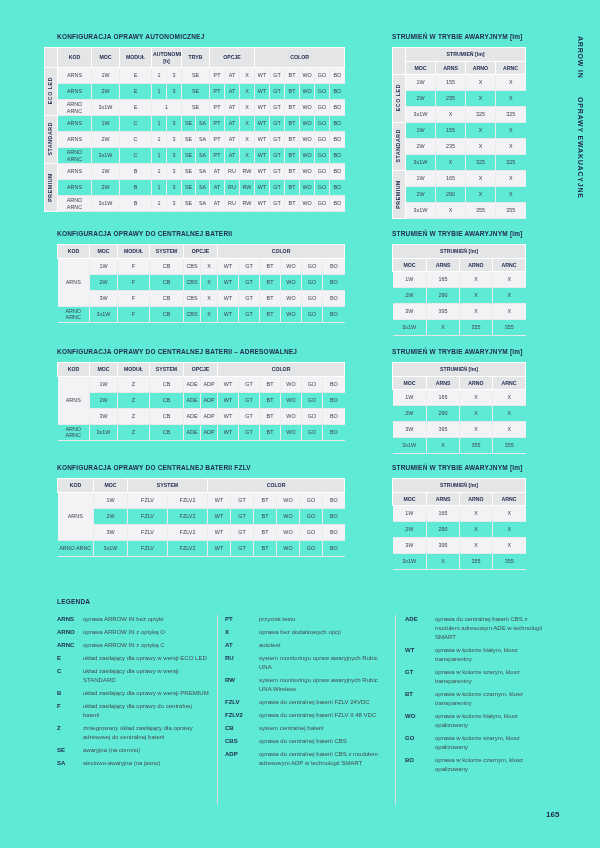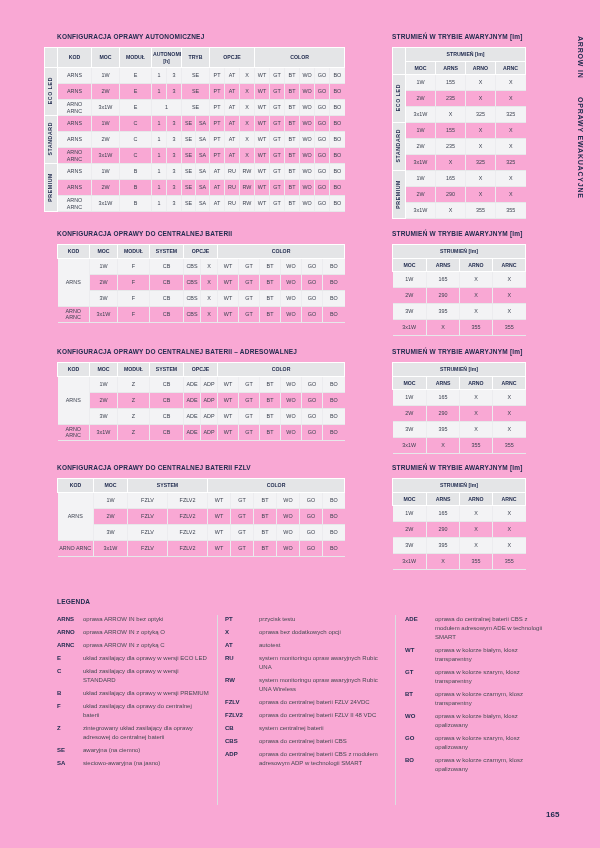--- a/index.html
+++ b/index.html
@@ -1,18 +1,18 @@
 <!DOCTYPE html>
 <html><head>
 <meta charset="utf-8">
 <style>
   *{margin:0;padding:0;box-sizing:border-box;}
   html,body{background:#ffffff;}
   body{width:600px;height:848px;font-family:"Liberation Sans",sans-serif;}
-  .page{position:relative;width:600px;height:848px;background:#f9a8d4;overflow:hidden;}
+  .page{position:relative;width:600px;height:848px;background:#5eead4;overflow:hidden;}
 
   .sec{position:absolute;}
   .sec-title{font-size:6.5px;font-weight:bold;color:#222d50;letter-spacing:.2px;margin-bottom:7px;white-space:nowrap;}
   .indent .sec-title{margin-left:13px;}
 
   table.tbl{border-collapse:collapse;table-layout:fixed;}
   .tbl th{background:#e4e5e7;color:#222d50;font-weight:bold;font-size:5.2px;text-align:center;vertical-align:middle;padding:3px 1px;border:1px solid #ffffff;line-height:1.25;overflow:hidden;}
   .tbl td{font-size:5.4px;color:#3c4250;text-align:center;vertical-align:middle;padding:1px;height:16px;border-right:1px solid #ececef;border-bottom:1px solid #e7e8ea;line-height:1.15;overflow:hidden;}
   .tbl tr td:last-child{border-right:none;}
   .tbl tbody tr:nth-child(odd) td{background:#f3f3f5;}

